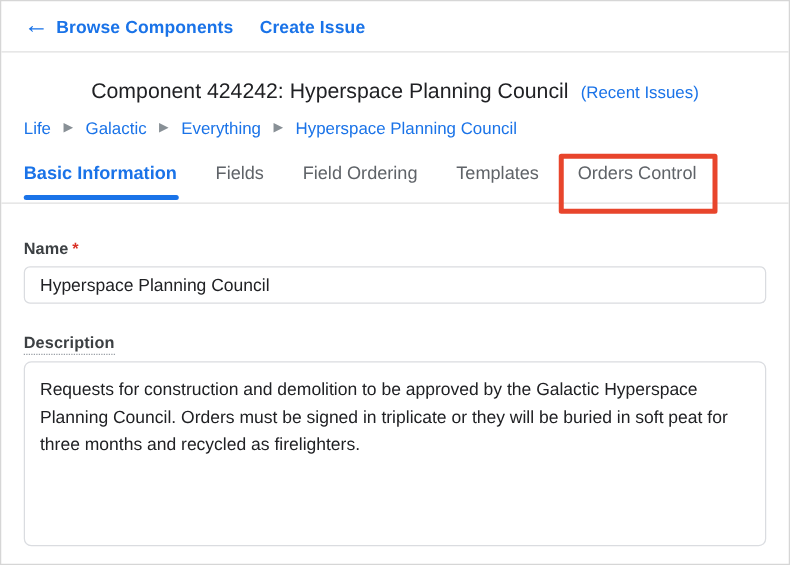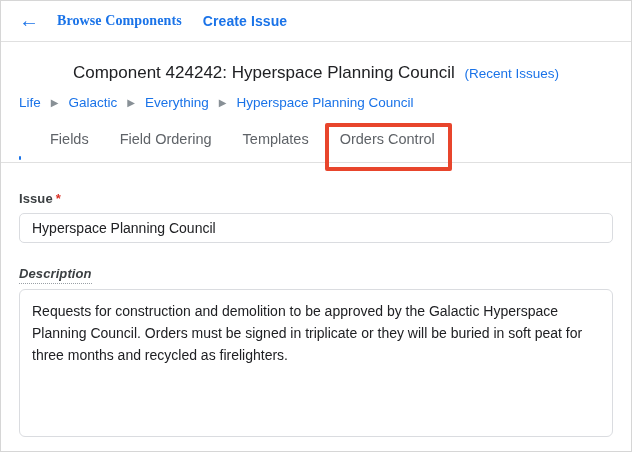--- a/index.html
+++ b/index.html
@@ -22,21 +22,21 @@
   }
   .back-btn{
     color:#1a73e8;font-size:20px;font-weight:bold;
     line-height:1;cursor:pointer;margin-top:-2px;
     width:26px;flex:0 0 auto;
   }
   .topbar-link{
     color:#1a73e8;font-size:14px;font-weight:bold;
     letter-spacing:.1px;cursor:pointer;text-decoration:none;
   }
-  .topbar-link.browse{margin-left:12px;font-family:Liberation Serif, serif;}
+  .topbar-link.browse{}
   .topbar-link.create{margin-left:21px;}
   
   .header{padding:19px 18px 0 18px;}
   .title-row{font-size:17px;color:#202124;line-height:24px;text-align:center;}
   .page-title{display:inline;}
   .recent-link{color:#1a73e8;font-size:13.5px;margin-left:5px;cursor:pointer;}
   .breadcrumb{
     margin-top:9px;display:flex;align-items:center;
     font-size:13.5px;color:#1a73e8;text-align:right;
   }
@@ -91,21 +91,21 @@
     display:block;
     margin-top:7px;
     width:100%;box-sizing:border-box;
     height:30px;
     border:1px solid #dadce0;border-radius:5px;
     padding:0 12px;
     font-size:14px;color:#202124;
     font-family:inherit;
     outline:none;
   }
-  .desc-label{margin-top:23px;font-style:italic;}
+  .desc-label{margin-top:23px;}
   .textarea{
     display:block;
     margin-top:5px;
     width:100%;box-sizing:border-box;
     height:148px;
     border:1px solid #dadce0;border-radius:6px;
     padding:10px 12px;
     font-size:14px;line-height:22px;color:#202124;
     font-family:inherit;
     resize:none;outline:none;
@@ -133,41 +133,42 @@
       <span class="crumb">Galactic</span>
       <span class="crumb-sep">▶</span>
       <span class="crumb">Everything</span>
       <span class="crumb-sep">▶</span>
       <span class="crumb">Hyperspace Planning Council</span>
     </div>
   </div>
 
   <div class="tabs">
     <div class="tab active">
+      <span>Basic Information</span>
       <span class="tab-underline"></span>
     </div>
     <div class="tab">
       <span>Fields</span>
     </div>
     <div class="tab">
       <span>Field Ordering</span>
     </div>
     <div class="tab">
       <span>Templates</span>
     </div>
     <div class="tab">
       <span>Orders Control</span>
       <span class="annotation-box"></span>
     </div>
   </div>
 
   <div class="form">
 
     <div class="field-label">
-      <span>Issue</span><span class="required-marker">*</span>
+      <span>Name</span><span class="required-marker">*</span>
     </div>
     <input class="text-input" type="text" value="Hyperspace Planning Council" style="">
 
     <div class="field-label desc-label">
       <span class="label-dotted">Description</span>
     </div>
     <textarea class="textarea" style="">Requests for construction and demolition to be approved by the Galactic Hyperspace Planning Council. Orders must be signed in triplicate or they will be buried in soft peat for three months and recycled as firelighters.</textarea>
 
   </div>
 

